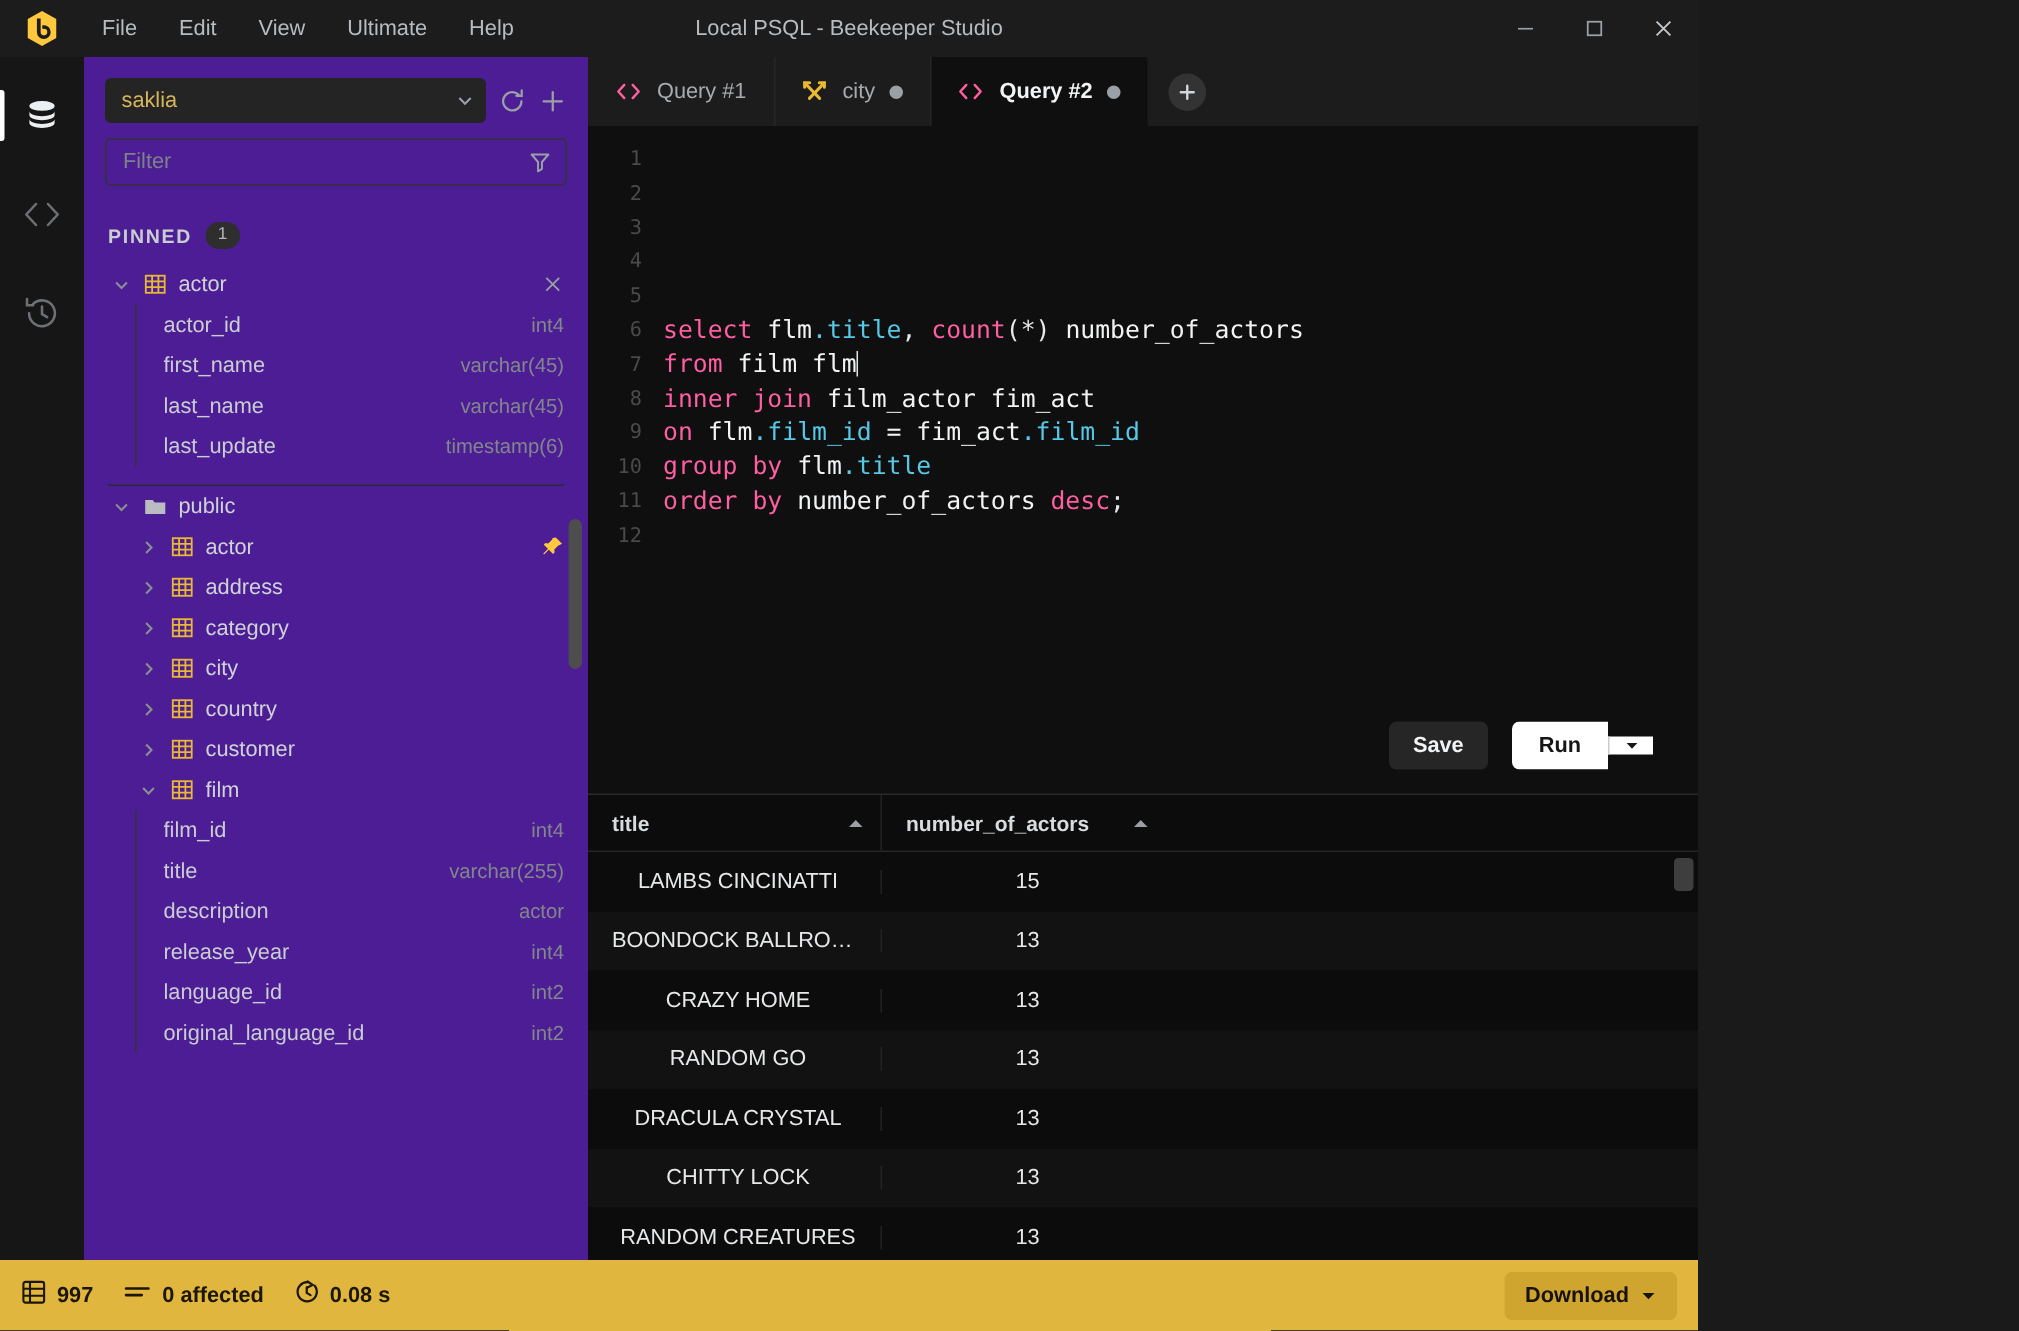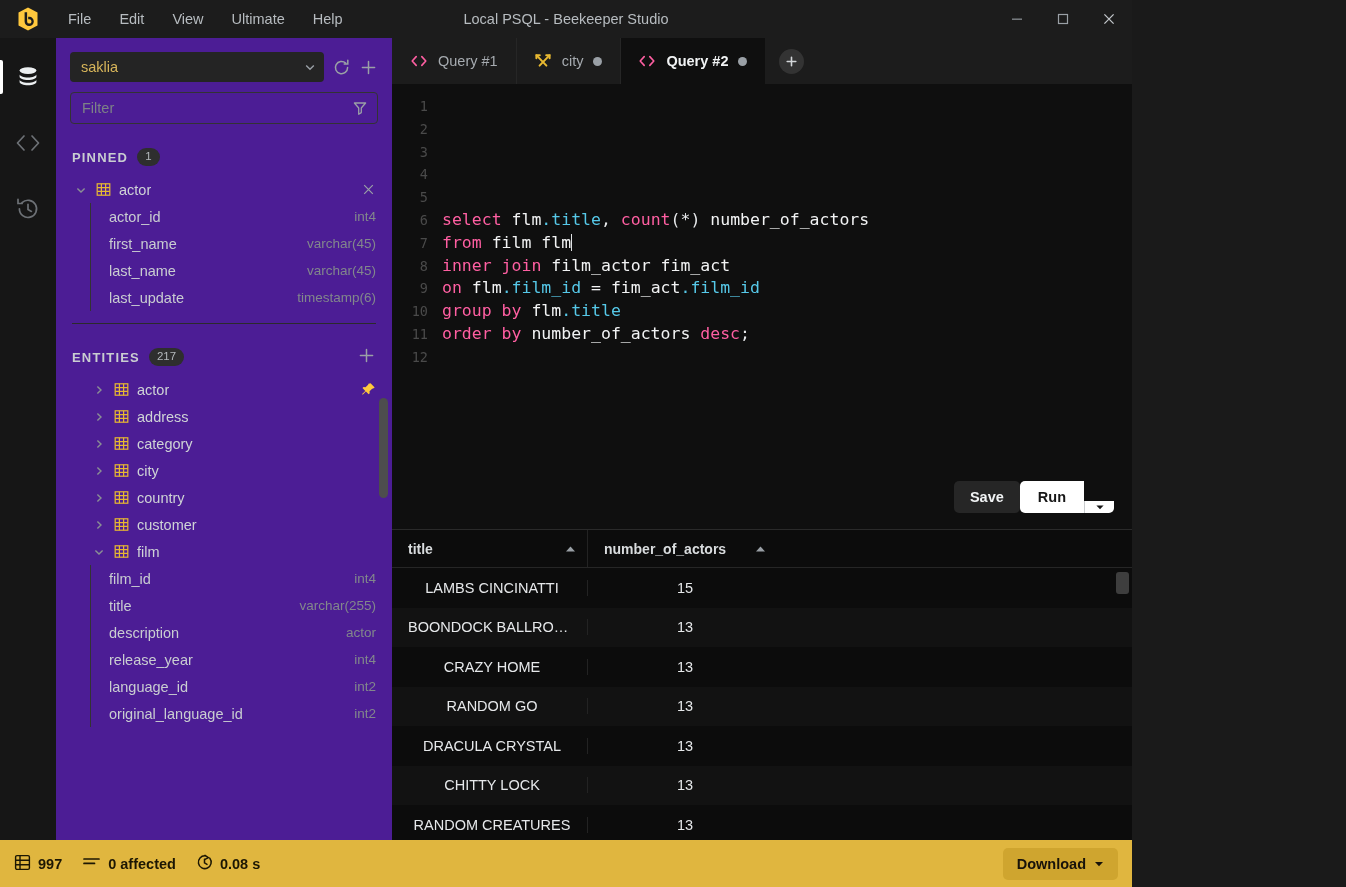--- a/index.html
+++ b/index.html
@@ -149,28 +149,28 @@
   .kw { color:#ff5fa2; }
   .fn { color:#ff5fa2; }
   .prop { color:#56c8e8; }
   .punct { color:#e6e8ea; }
   .caret {
     display:inline-block; width:1px; height:17px; background:#dfe2e4;
     vertical-align:-3px; margin-left:0px;
   }
 
   .editor-actions {
-    position:absolute; right:18px; bottom:16px; display:flex; align-items:center; gap:0;
+    position:absolute; right:30px; bottom:16px; display:flex; align-items:center; gap:16px;
   }
   .btn-save {
     background:#262626; color:#f1f3f4; font-size:14.5px; font-weight:bold;
     padding:8px 16px; border-radius:5px; cursor:default; border:none;
     font-family:"Liberation Sans", sans-serif;
   }
-  .run-group { display:flex; align-items:flex-end; border-radius:5px; overflow:hidden; }
+  .run-group { display:flex; align-items:center; border-radius:5px; overflow:hidden; }
   .btn-run {
     background:#ffffff; color:#161616; font-size:14.5px; font-weight:bold;
     padding:8px 18px; cursor:default; border:none; font-family:"Liberation Sans", sans-serif;
   }
   .btn-run-caret {
     background:#ffffff; color:#161616; width:30px; display:flex; align-items:center;
     justify-content:center; border-left:1px solid #c9ccce; cursor:default;
   }
 
   .results {
@@ -350,33 +350,37 @@
           </div>
           <div class="col-row">
             <span class="cname">last_update</span>
             <span class="ctype">timestamp(6)</span>
           </div>
         </div>
       </div>
 
       <div class="sb-divider"></div>
 
-      <div class="sec-head">
-        <span class="sec-title">ENTITIES</span>
-        <span class="badge">217</span>
-        <span class="plus">
-          <svg width="19" height="19" viewBox="0 0 19 19" stroke="currentColor" stroke-width="1.5" stroke-linecap="round">
-            <path d="M9.5 3.4 V15.6 M3.4 9.5 H15.6"></path>
-          </svg>
-        </span>
-      </div>
 
       <div class="entities-scroll">
         <div class="sb-scrollbar"></div>
 
+        <div class="tree-row">
+          <span class="chev">
+            <svg width="12" height="12" viewBox="0 0 12 12">
+                <path d="M2.4 4.4 L6 8 L9.6 4.4" fill="none" stroke="currentColor" stroke-width="1.4"></path>
+              </svg>
+          </span>
+          <span class="fold-ico">
+            <svg width="15" height="14" viewBox="0 0 15 14" fill="currentColor">
+                <path d="M.8 2.4 h5l1.3 1.6 h7.1 v7.6 H.8 Z"></path>
+              </svg>
+          </span>
+          <span class="label">public</span>
+        </div>
 
         <div style="padding-left:18px">
           <div class="tree-row">
             <span class="chev">
               <svg width="12" height="12" viewBox="0 0 12 12">
                   <path d="M4.4 2.4 L8 6 L4.4 9.6" fill="none" stroke="currentColor" stroke-width="1.4"></path>
                 </svg>
             </span>
             <span class="tbl-ico">
               <svg width="15" height="15" viewBox="0 0 15 15" fill="none" stroke="currentColor" stroke-width="1.2">

